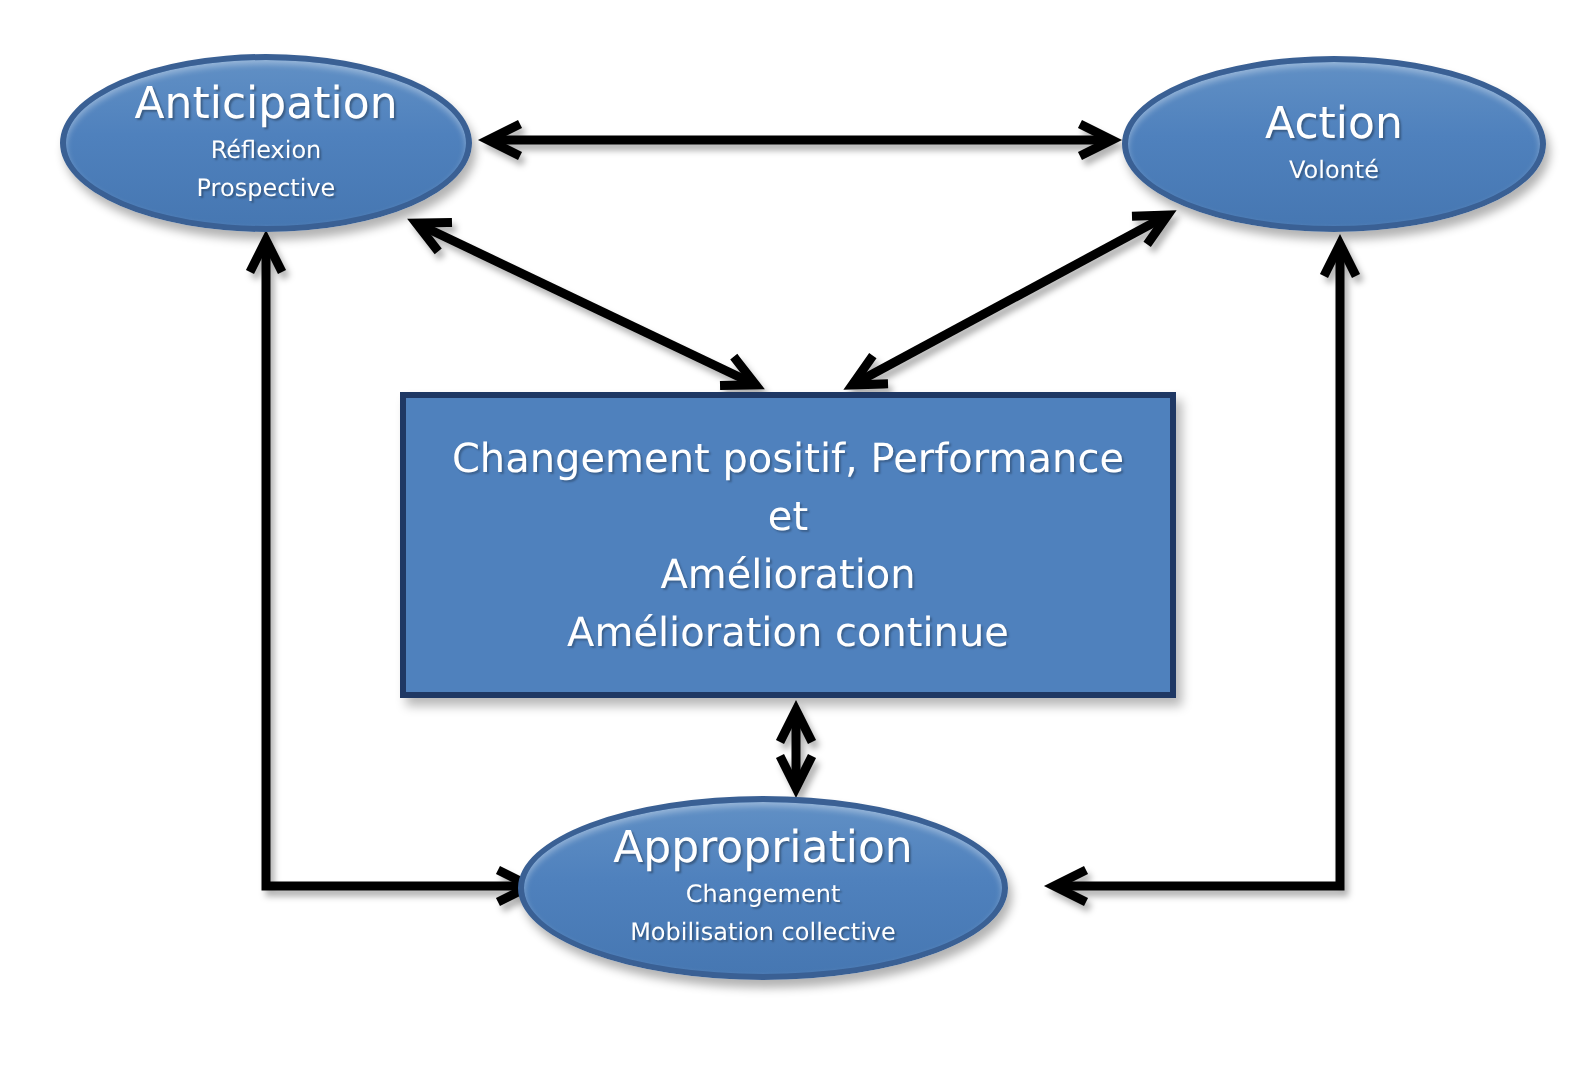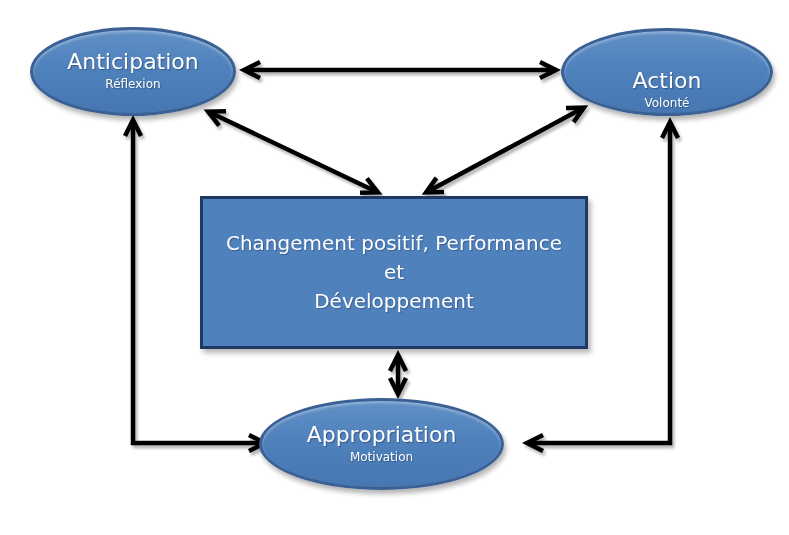--- a/index.html
+++ b/index.html
@@ -59,21 +59,21 @@
     font-size:12px;line-height:19px;font-weight:400;
     text-shadow:1px 1px 1px rgba(0,0,0,0.30);
     white-space:nowrap;
   }
   .box-line{
     font-size:20px;line-height:29px;font-weight:400;
     text-shadow:1px 1px 1px rgba(0,0,0,0.25);
     white-space:nowrap;
   }
   #node-anticipation{left:30px;top:27px;width:206px;height:89px;}
-  #node-action{left:561px;top:28px;width:212px;height:88px;justify-content:flex-end;}
+  #node-action{left:561px;top:28px;width:212px;height:88px;}
   #node-appropriation{left:259px;top:398px;width:245px;height:92px;}
   #node-center-box{left:200px;top:196px;width:388px;height:153px;}
 </style>
 </head>
 <body>
 
 <div class="stage">
 
   <svg class="connectors" viewBox="0 0 789 535" xmlns="http://www.w3.org/2000/svg">
     <defs>
@@ -94,31 +94,34 @@
     <line class="connector" x1="398" y1="356" x2="398" y2="393" marker-start="url(#ah-start)" marker-end="url(#ah-end)"></line>
 
     <polyline class="connector" points="133,121 133,443 264,443" marker-start="url(#ah-start)" marker-end="url(#ah-end)"></polyline>
 
     <polyline class="connector" points="670,123 670,443 528,443" marker-start="url(#ah-start)" marker-end="url(#ah-end)"></polyline>
   </svg>
 
   <div class="node ellipse" id="node-anticipation">
     <div class="node-title">Anticipation</div>
     <div class="node-sub">Réflexion</div>
+    <div class="node-sub">Prospective</div>
   </div>
 
   <div class="node ellipse" id="node-action">
     <div class="node-title">Action</div>
     <div class="node-sub">Volonté</div>
   </div>
 
   <div class="node rect" id="node-center-box">
     <div class="box-line">Changement positif, Performance</div>
     <div class="box-line">et</div>
-    <div class="box-line">Développement</div>
+    <div class="box-line">Amélioration</div>
+    <div class="box-line">Amélioration continue</div>
   </div>
 
   <div class="node ellipse" id="node-appropriation">
     <div class="node-title">Appropriation</div>
-    <div class="node-sub">Motivation</div>
+    <div class="node-sub">Changement</div>
+    <div class="node-sub">Mobilisation collective</div>
   </div>
 
 </div>
 
 </body></html>

